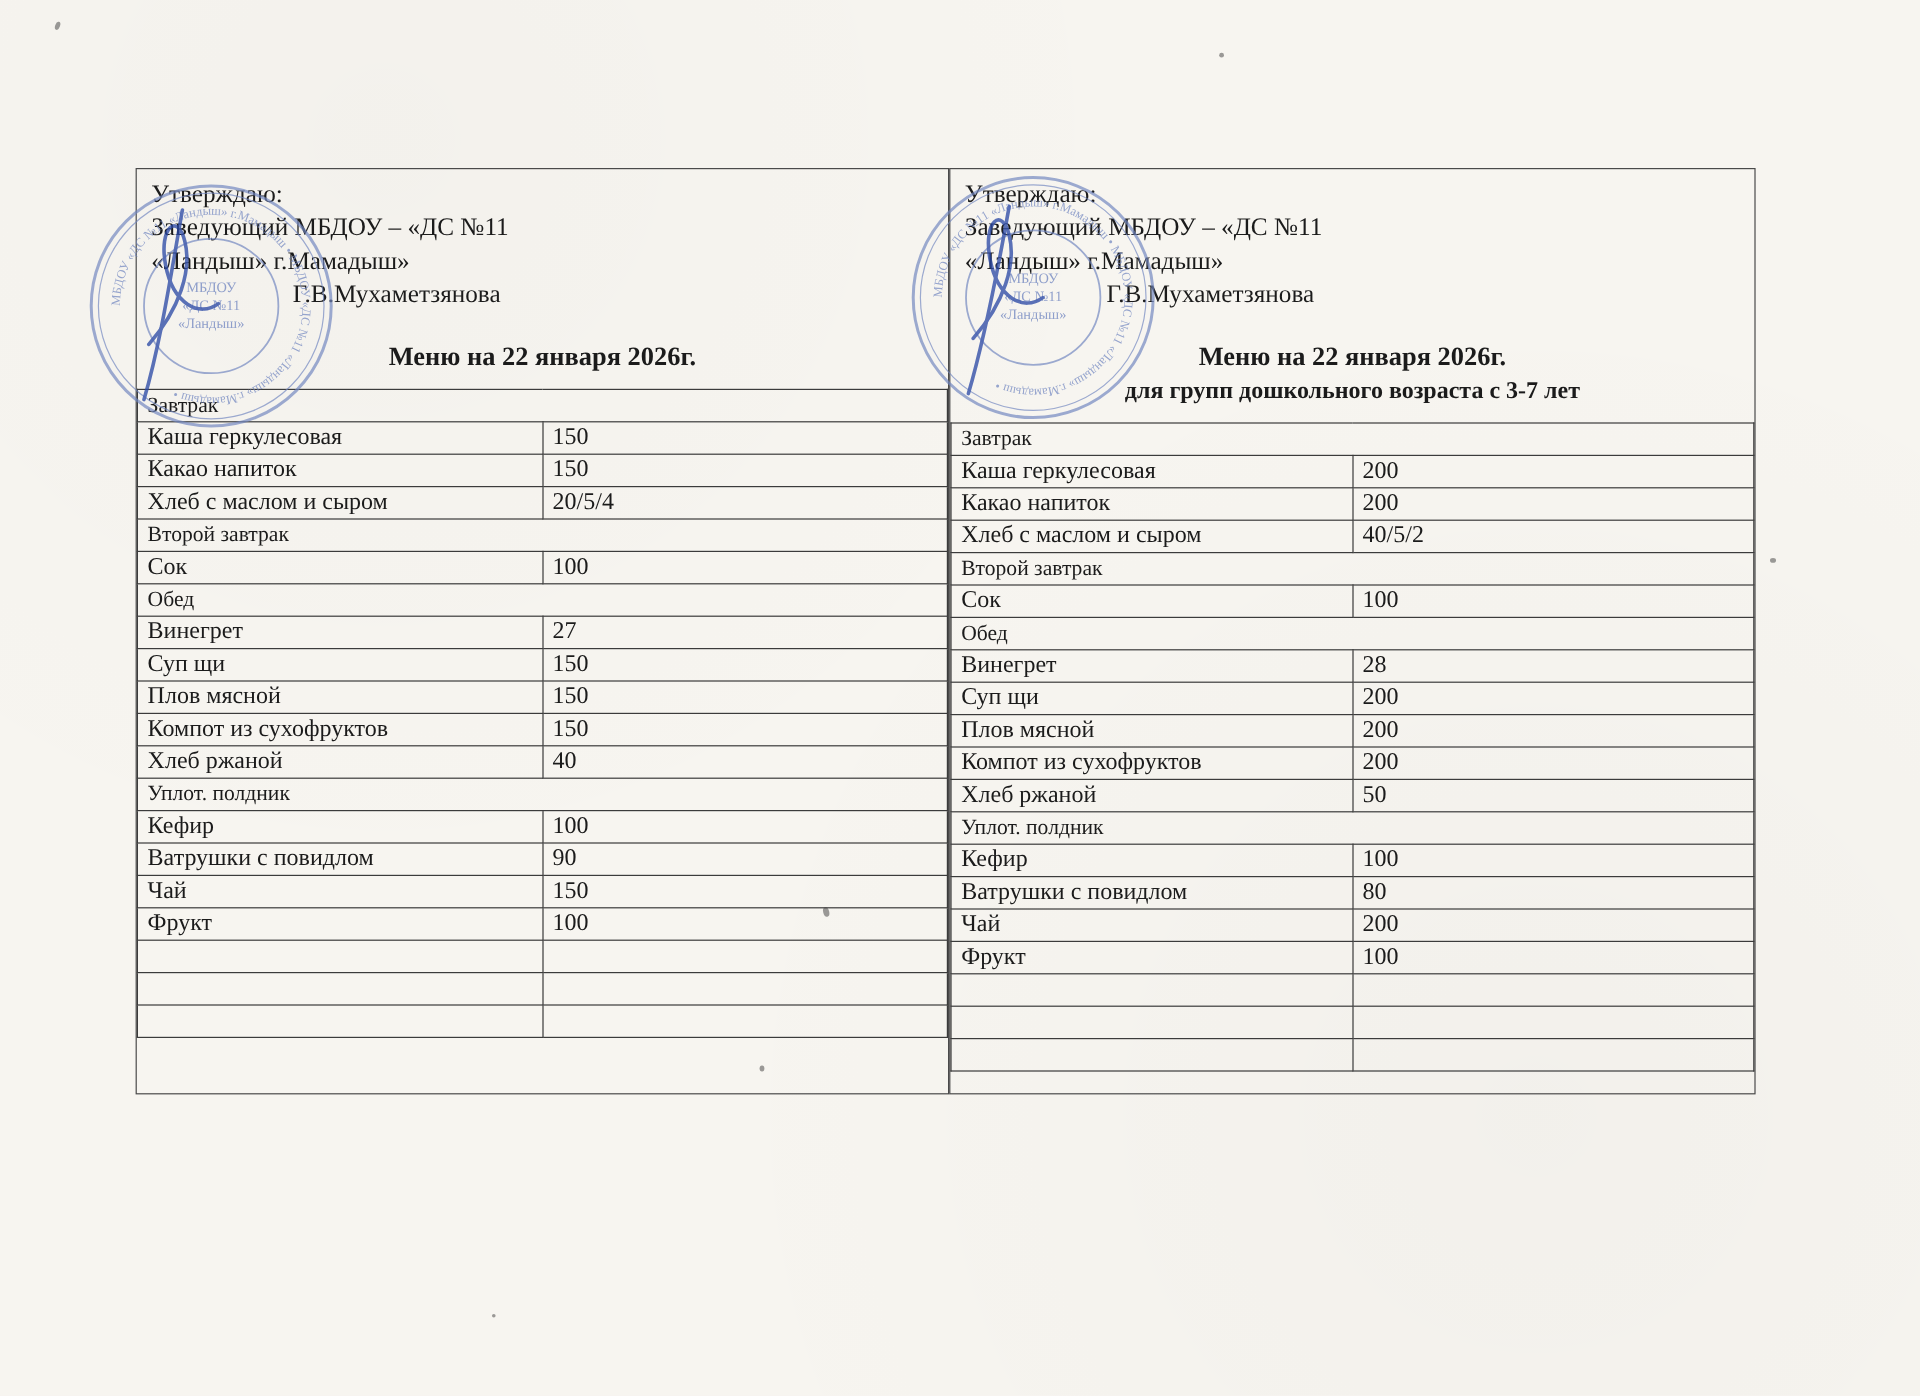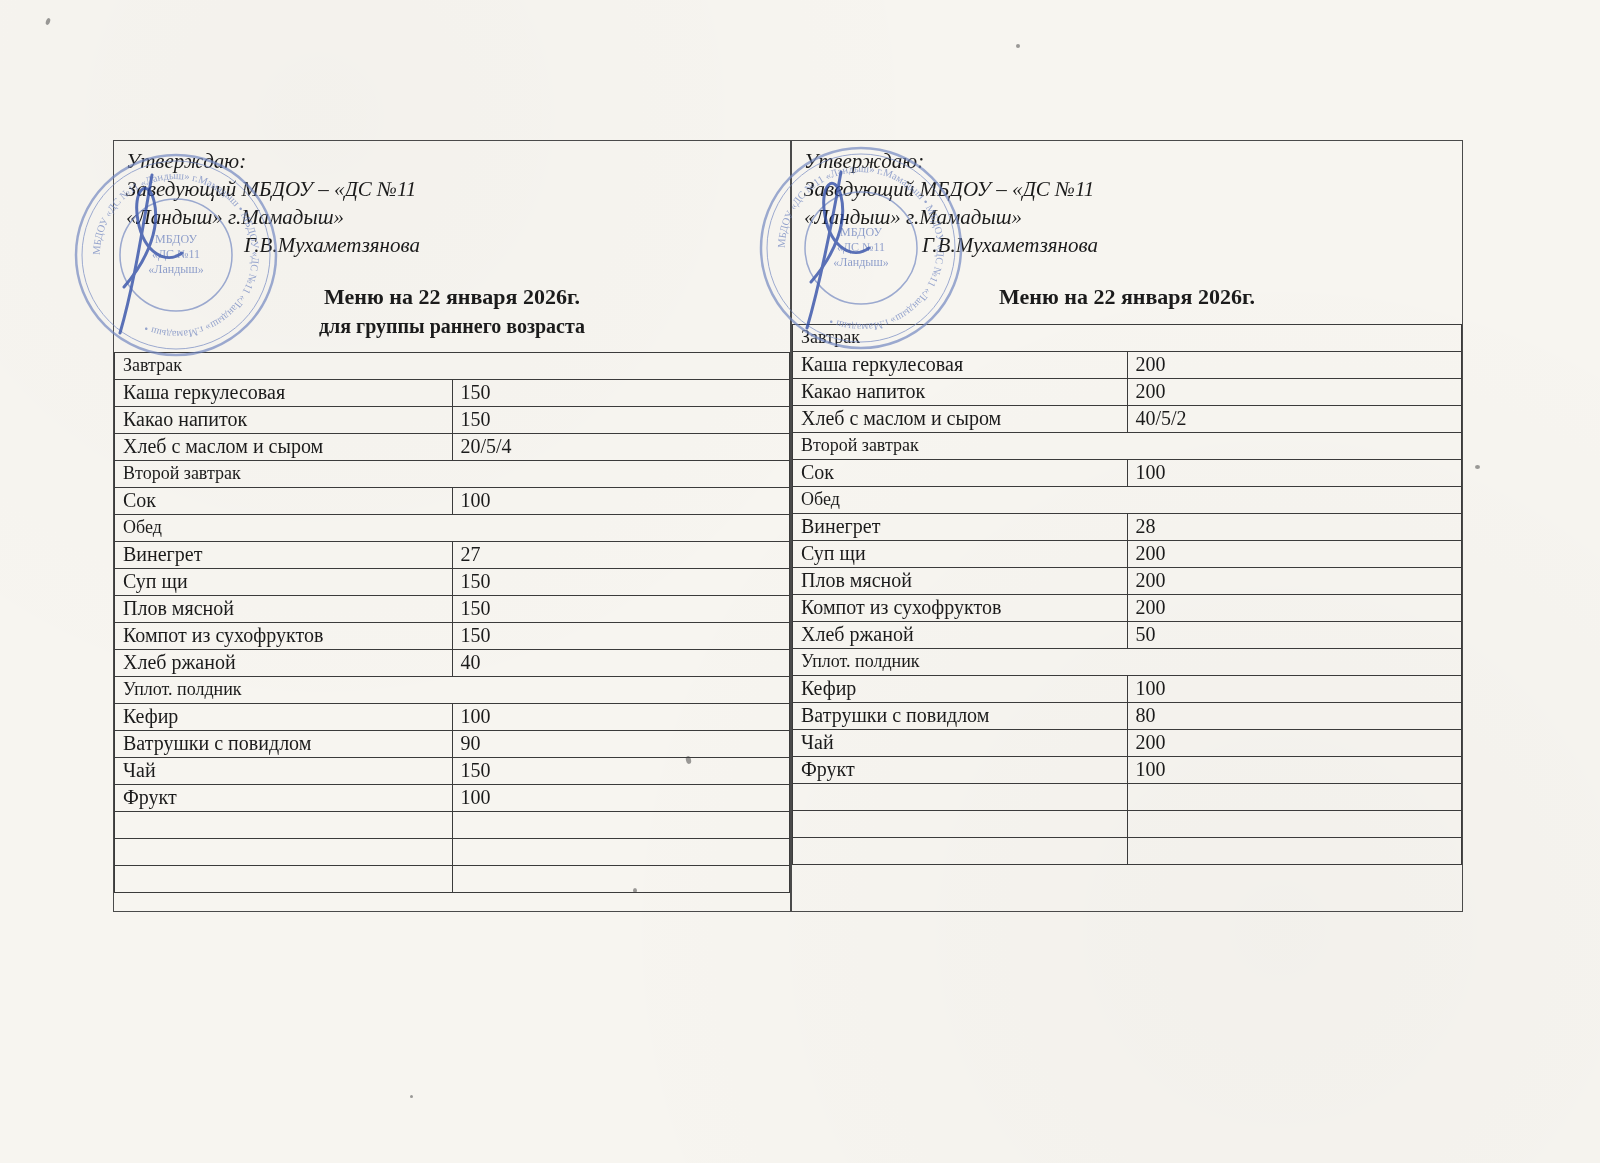--- a/index.html
+++ b/index.html
@@ -39,21 +39,21 @@
   #panel-left  { left: 113px; width: 678px; }
   #panel-right { left: 791px; width: 672px; }
 
   .approve {
     position: relative;
     z-index: 2;
     padding: 6px 10px 0 12px;
     font-size: 21px;
     line-height: 1.34;
   }
-  .approve .line { white-space: nowrap; font-style: italic; }
+  .approve .line { white-space: nowrap; }
   .approve .name-line { padding-left: 118px; }
 
   .menu-title {
     text-align: center;
     font-weight: bold;
     font-size: 22px;
     margin-top: 24px;
     position: relative;
     z-index: 2;
   }
@@ -139,21 +139,20 @@
     </div>
 
     <div class="approve">
       <div class="line">Утверждаю:</div>
       <div class="line">Заведующий МБДОУ – «ДС №11</div>
       <div class="line">«Ландыш» г.Мамадыш»</div>
       <div class="line name-line">Г.В.Мухаметзянова</div>
     </div>
 
     <div class="menu-title">Меню на 22 января 2026г.</div>
-    <div class="menu-subtitle">для группы раннего возраста</div>
 
     <table class="menu">
       <tbody>
         <tr class="section-row">
             <td colspan="2">Завтрак</td>
           </tr>
         <tr>
             <td class="dish">Каша геркулесовая</td>
             <td class="qty">150</td>
           </tr>
@@ -256,20 +255,21 @@
     </div>
 
     <div class="approve">
       <div class="line">Утверждаю:</div>
       <div class="line">Заведующий МБДОУ – «ДС №11</div>
       <div class="line">«Ландыш» г.Мамадыш»</div>
       <div class="line name-line">Г.В.Мухаметзянова</div>
     </div>
 
     <div class="menu-title">Меню на 22 января 2026г.</div>
+    <div class="menu-subtitle">для групп дошкольного возраста с 3-7 лет</div>
 
     <table class="menu">
       <tbody>
         <tr class="section-row">
             <td colspan="2">Завтрак</td>
           </tr>
         <tr>
             <td class="dish">Каша геркулесовая</td>
             <td class="qty">200</td>
           </tr>

